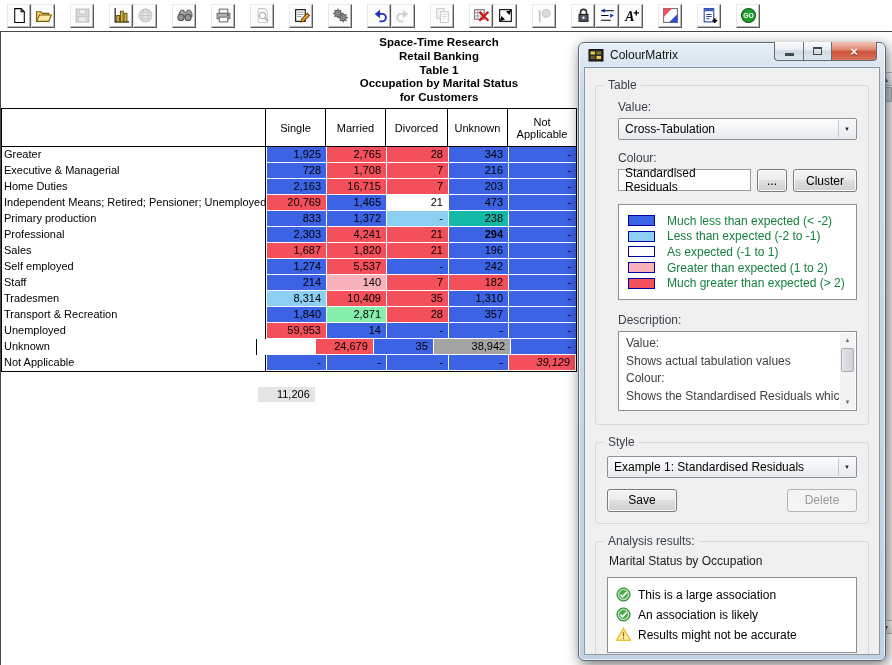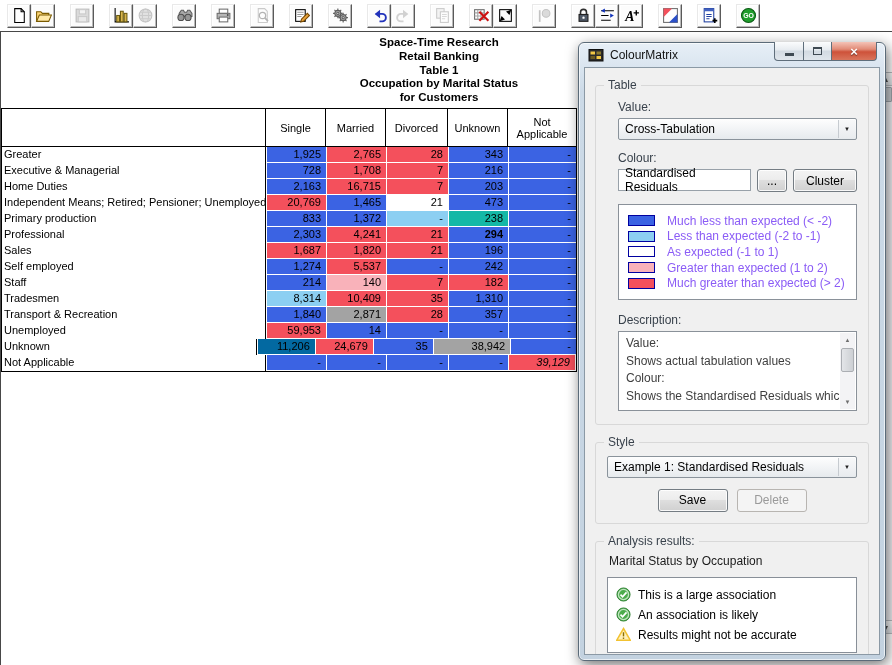--- a/index.html
+++ b/index.html
@@ -86,34 +86,34 @@
   .cluster-btn { width:64px; height:23px; }
   .w7btn { border:1px solid #747C83; border-radius:3px; font-size:12px; color:#000;
            background:linear-gradient(#F3F3F3,#EDEDED 45%,#DEDEDE 50%,#D0D0D0);
            box-shadow: inset 0 0 0 1px rgba(255,255,255,.85); display:flex; align-items:center;
            justify-content:center; font-family:"Liberation Sans",sans-serif; cursor:default; }
   .w7btn.disabled { border-color:#B8B5B1; background:#F4F4F4; color:#9A9A9A; box-shadow:none; }
 
   .legend-box { border:1px solid #8A9199; background:#fff; padding:8px 9px; margin-bottom:13px; }
   .legend-item { display:flex; align-items:center; gap:12px; height:15.6px; }
   .swatch { width:27px; height:11px; flex:0 0 27px; }
-  .legend-text { font-size:12px; color:#8b5cf6; white-space:nowrap; }
+  .legend-text { font-size:12px; color:#15803d; white-space:nowrap; }
 
   .desc-box { position:relative; border:1px solid #8A9199; background:#fff; height:80px;
               padding:3px 22px 3px 7px; overflow:hidden; }
   .desc-line { font-size:12px; line-height:17.6px; color:#3E3E3E; white-space:nowrap; }
   .mini-scroll { position:absolute; top:1px; right:1px; bottom:1px; width:15px; background:#F3F3F5; }
   .ms-btn { width:15px; height:14px; display:flex; align-items:center; justify-content:center;
             font-size:6px; color:#6E6E6E; background:#F3F3F5; }
   .ms-btn.down { position:absolute; bottom:0; }
   .ms-thumb { position:absolute; top:15px; left:1px; width:13px; height:24px;
               background:linear-gradient(90deg,#E3E5E8,#CDD0d4); border:1px solid #ABAeb3; border-radius:2px; }
 
   .g-style { margin-top:17px; padding:13px 11px 11px 11px; }
-  .style-btn-row { display:flex; justify-content:center; gap:9px; margin-top:11px; }
+  .style-btn-row { display:flex; justify-content:space-between; gap:9px; margin-top:11px; }
   .style-btn-row .w7btn { width:70px; height:23px; }
 
   .g-analysis { margin-top:17px; padding:12px 11px 11px 11px; }
   .analysis-subtitle { font-size:12px; color:#1A1A1A; margin:0 0 9px 2px; }
   .analysis-box { border:1px solid #888F98; background:#fff; padding:7px 8px; }
   .analysis-item { display:flex; align-items:center; gap:7px; height:20px; font-size:12px; color:#000; }
   .analysis-item .st-ico { width:15px; height:15px; flex:0 0 15px; }
   .analysis-item svg { width:15px; height:15px; display:block; }
 </style>
 </head>
@@ -447,36 +447,36 @@
           <div class="gr-label">Tradesmen</div>
           <div class="gr-cell" style="width: 60px; background: rgb(140, 207, 242);">8,314</div>
           <div class="gr-cell" style="width: 60px; background: rgb(244, 80, 92);">10,409</div>
           <div class="gr-cell" style="width: 62px; background: rgb(244, 80, 92);">35</div>
           <div class="gr-cell" style="width: 60px; background: rgb(59, 99, 227);">1,310</div>
           <div class="gr-cell" style="width: 68px; background: rgb(59, 99, 227);">-</div>
         </div>
         <div class="grid-row">
           <div class="gr-label">Transport &amp; Recreation</div>
           <div class="gr-cell" style="width: 60px; background: rgb(59, 99, 227);">1,840</div>
-          <div class="gr-cell" style="width: 60px; background: #a3a3a3;">2,871</div>
+          <div class="gr-cell" style="width: 60px; background: #86efac;">2,871</div>
           <div class="gr-cell" style="width: 62px; background: rgb(244, 80, 92);">28</div>
           <div class="gr-cell" style="width: 60px; background: rgb(59, 99, 227);">357</div>
           <div class="gr-cell" style="width: 68px; background: rgb(59, 99, 227);">-</div>
         </div>
         <div class="grid-row">
           <div class="gr-label">Unemployed</div>
           <div class="gr-cell" style="width: 60px; background: rgb(244, 80, 92);">59,953</div>
           <div class="gr-cell" style="width: 60px; background: rgb(59, 99, 227);">14</div>
           <div class="gr-cell" style="width: 62px; background: rgb(59, 99, 227);">-</div>
           <div class="gr-cell" style="width: 60px; background: rgb(59, 99, 227);">-</div>
           <div class="gr-cell" style="width: 68px; background: rgb(59, 99, 227);">-</div>
         </div>
         <div class="grid-row">
           <div class="gr-label">Unknown</div>
-          <div class="gr-cell" style="width: 60px; background: #0369a1;">11,206</div>
+          <div class="gr-cell" style="width: 60px; background: #e5e5e5; margin-top: 48px;">11,206</div>
           <div class="gr-cell" style="width: 60px; background: rgb(244, 80, 92);">24,679</div>
           <div class="gr-cell" style="width: 62px; background: rgb(59, 99, 227);">35</div>
           <div class="gr-cell" style="width: 80px; background: #a3a3a3;">38,942</div>
           <div class="gr-cell" style="width: 68px; background: rgb(59, 99, 227);">-</div>
         </div>
         <div class="grid-row">
           <div class="gr-label">Not Applicable</div>
           <div class="gr-cell" style="width: 60px; background: rgb(59, 99, 227);">-</div>
           <div class="gr-cell" style="width: 60px; background: rgb(59, 99, 227);">-</div>
           <div class="gr-cell" style="width: 62px; background: rgb(59, 99, 227);">-</div>

